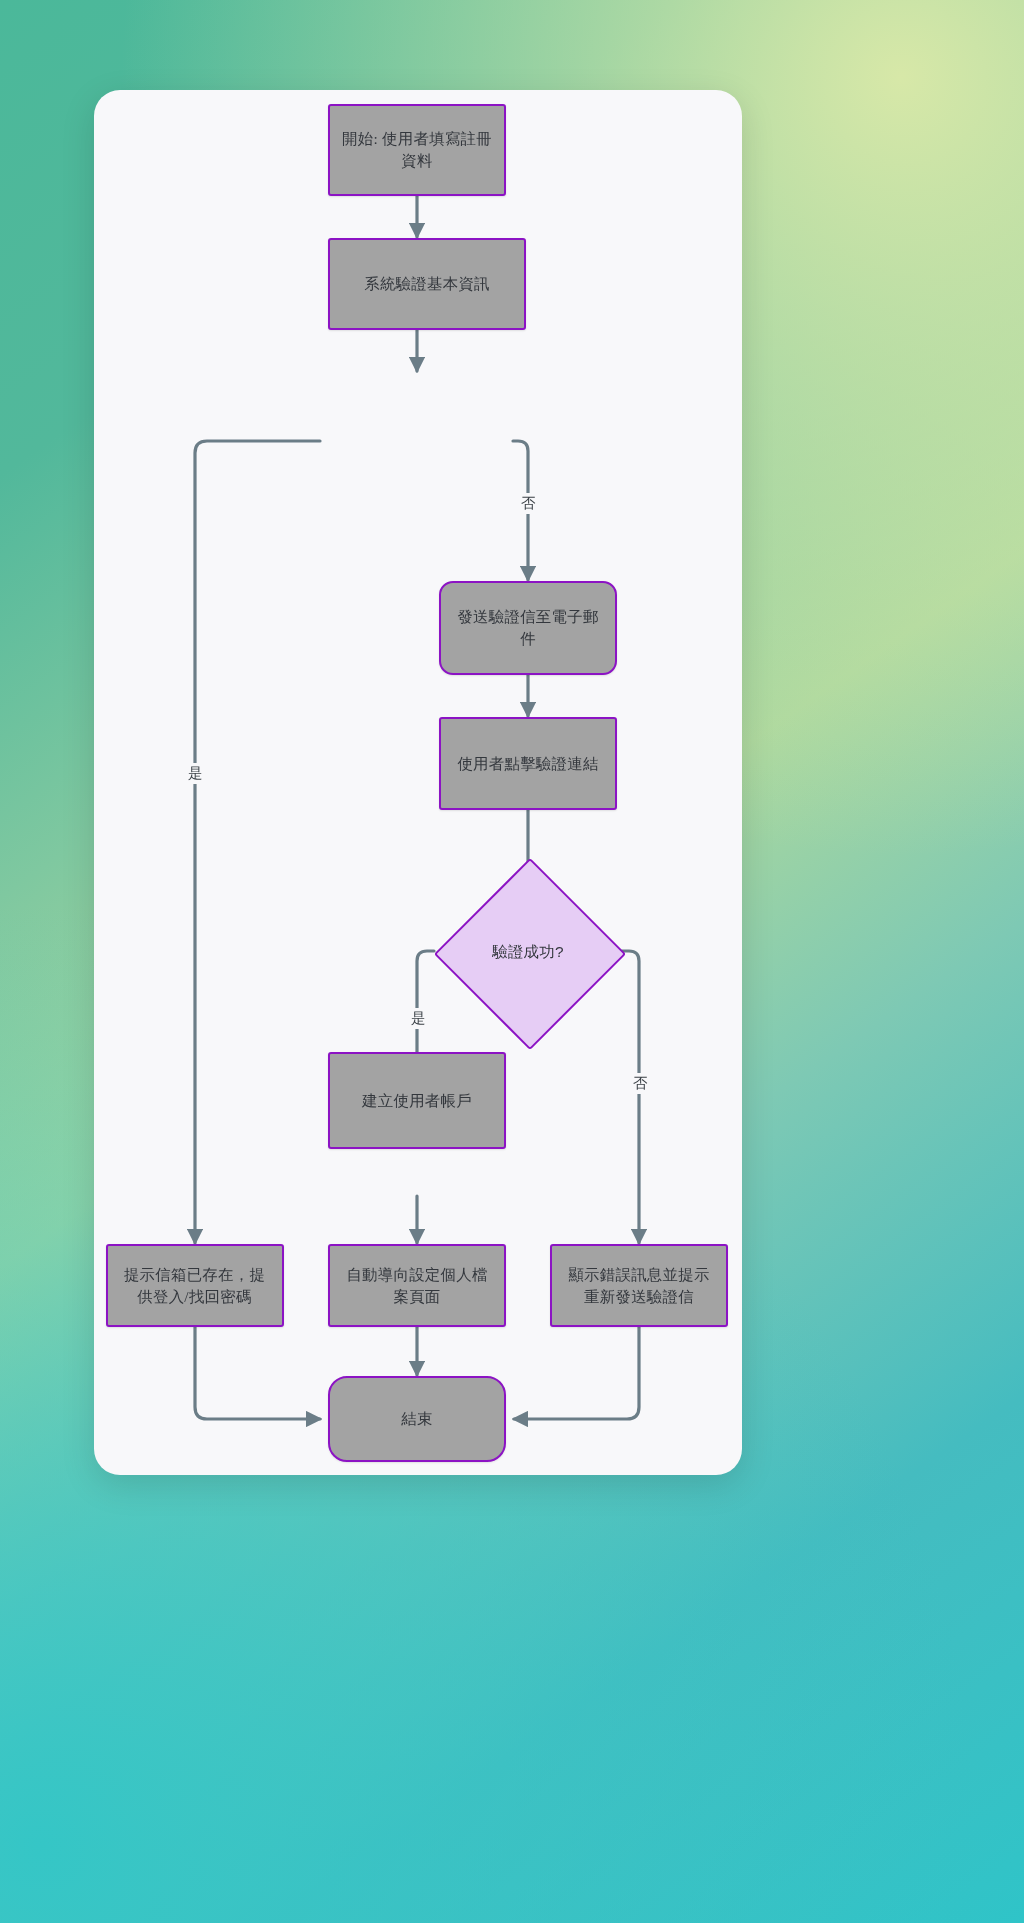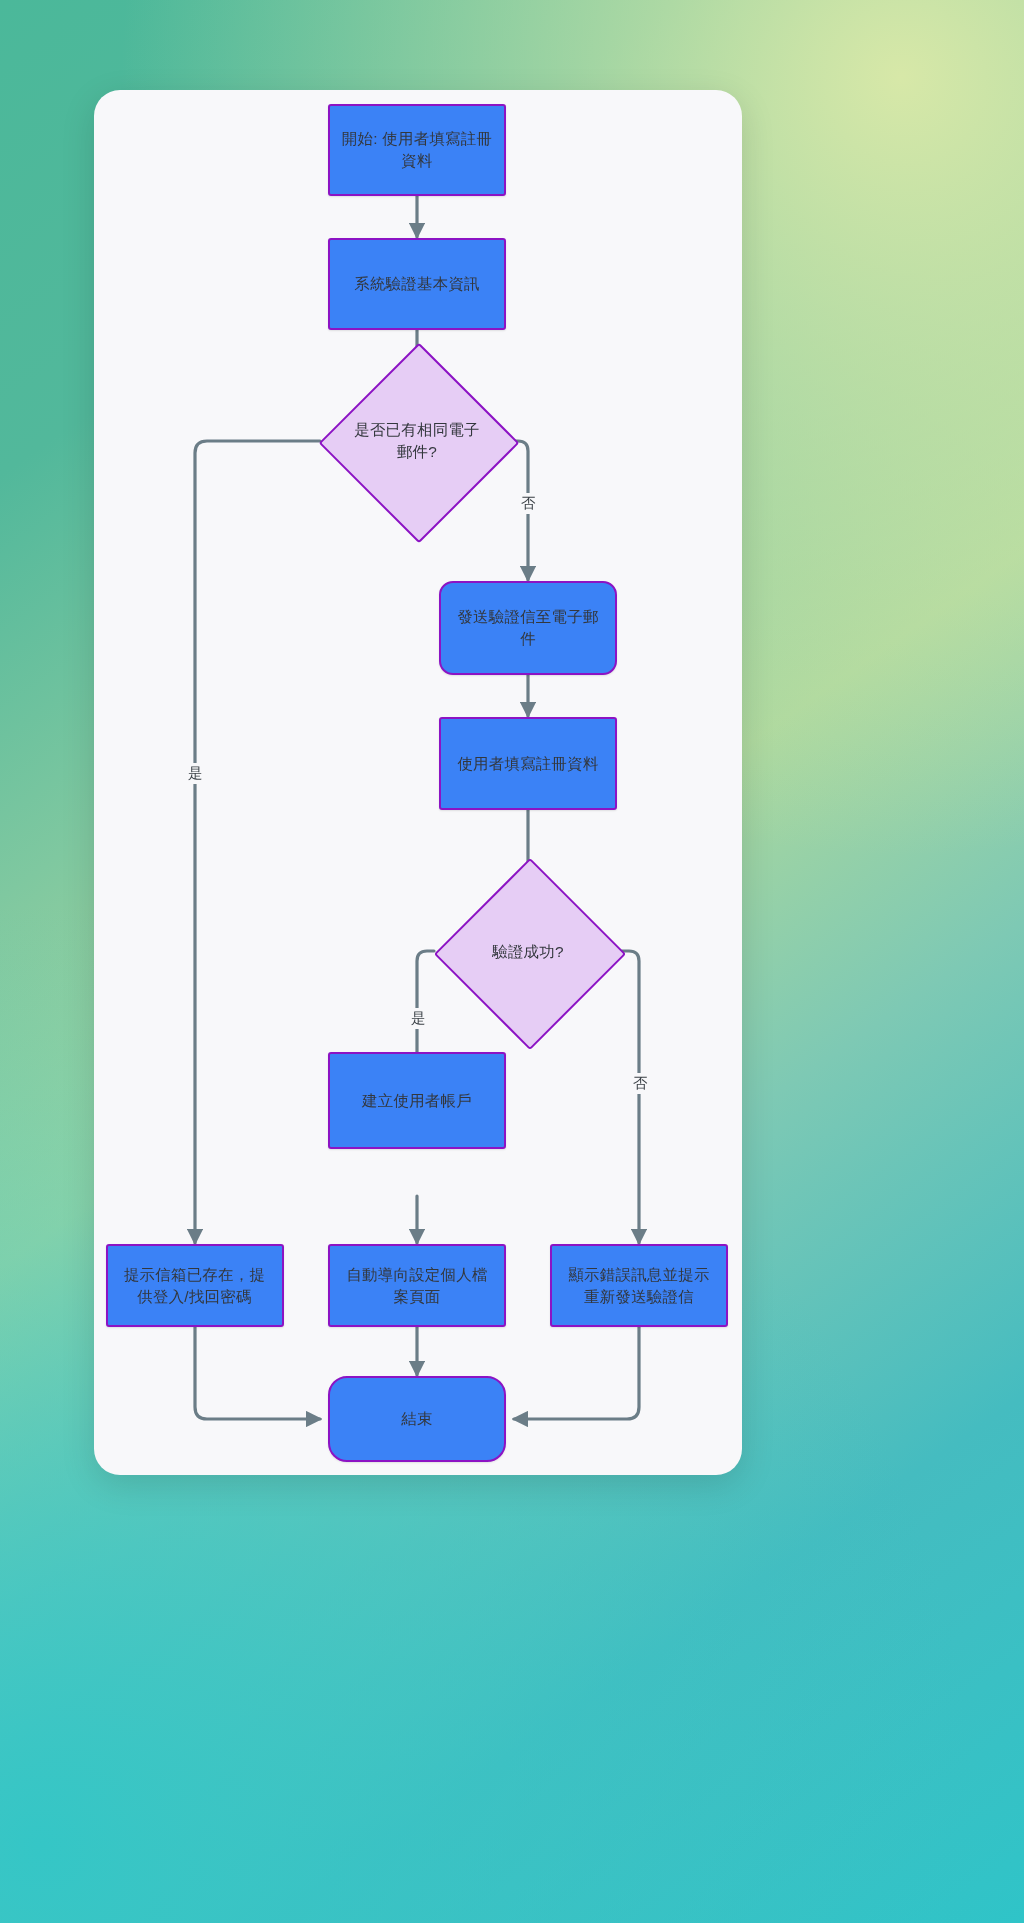--- a/index.html
+++ b/index.html
@@ -18,26 +18,27 @@
   .card{
     position:absolute;left:94px;top:90px;width:648px;height:1385px;
     background:#f8f8fa;border-radius:26px;
     box-shadow:0 10px 34px rgba(0,0,0,.13);
   }
 
   svg.edges{position:absolute;left:0;top:0;width:1024px;height:1923px;overflow:visible;}
 
   .node{
     position:absolute;box-sizing:border-box;
-    background:#3b82f6;border:2.4px solid #8c13c4;
+    background:#a3a3a3;border:2.4px solid #8c13c4;
     display:flex;align-items:center;justify-content:center;
     text-align:center;color:#33373d;
     font-size:15.4px;line-height:1.42;letter-spacing:.3px;
     border-radius:3px;padding:4px 10px;
     box-shadow:0 1px 2px rgba(0,0,0,.10);
+    font-family:Liberation Serif, serif;
   }
   .node span{display:block;}
 
   .diamond{
     position:absolute;box-sizing:border-box;
     display:flex;align-items:center;justify-content:center;
     text-align:center;color:#33373d;
     font-size:15.4px;line-height:1.42;letter-spacing:.3px;
   }
   .diamond .dshape{
@@ -80,35 +81,31 @@
       <path d="M 417 1327 L 417 1375"></path>
       <path d="M 195 1327 L 195 1407 Q 195 1419 207 1419 L 320 1419"></path>
       <path d="M 639 1327 L 639 1407 Q 639 1419 627 1419 L 514 1419"></path>
     </g>
   </svg>
 
   <div class="node" style="left:328px;top:104px;width:178px;height:92px;">
     <span>開始: 使用者填寫註冊資料</span>
   </div>
 
-  <div class="node" style="left:328px;top:238px;width:178px;height:92px;">
+  <div class="node" style="left:328px;top:238px;width:198px;height:92px;">
     <span>系統驗證基本資訊</span>
   </div>
 
-  <div class="diamond" style="left:348px;top:372px;width:138px;height:138px;">
-    <div class="dshape"></div>
-    <div class="dtext">是否已有相同電子郵件?</div>
-  </div>
 
   <div class="node" style="left:439px;top:581px;width:178px;height:94px;border-radius:14px;">
     <span>發送驗證信至電子郵件</span>
   </div>
 
   <div class="node" style="left:439px;top:717px;width:178px;height:93px;">
-    <span>使用者填寫註冊資料</span>
+    <span>使用者點擊驗證連結</span>
   </div>
 
   <div class="diamond" style="left:462px;top:886px;width:132px;height:132px;">
     <div class="dshape"></div>
     <div class="dtext">驗證成功?</div>
   </div>
 
   <div class="node" style="left:328px;top:1052px;width:178px;height:97px;">
     <span>建立使用者帳戶</span>
   </div>

